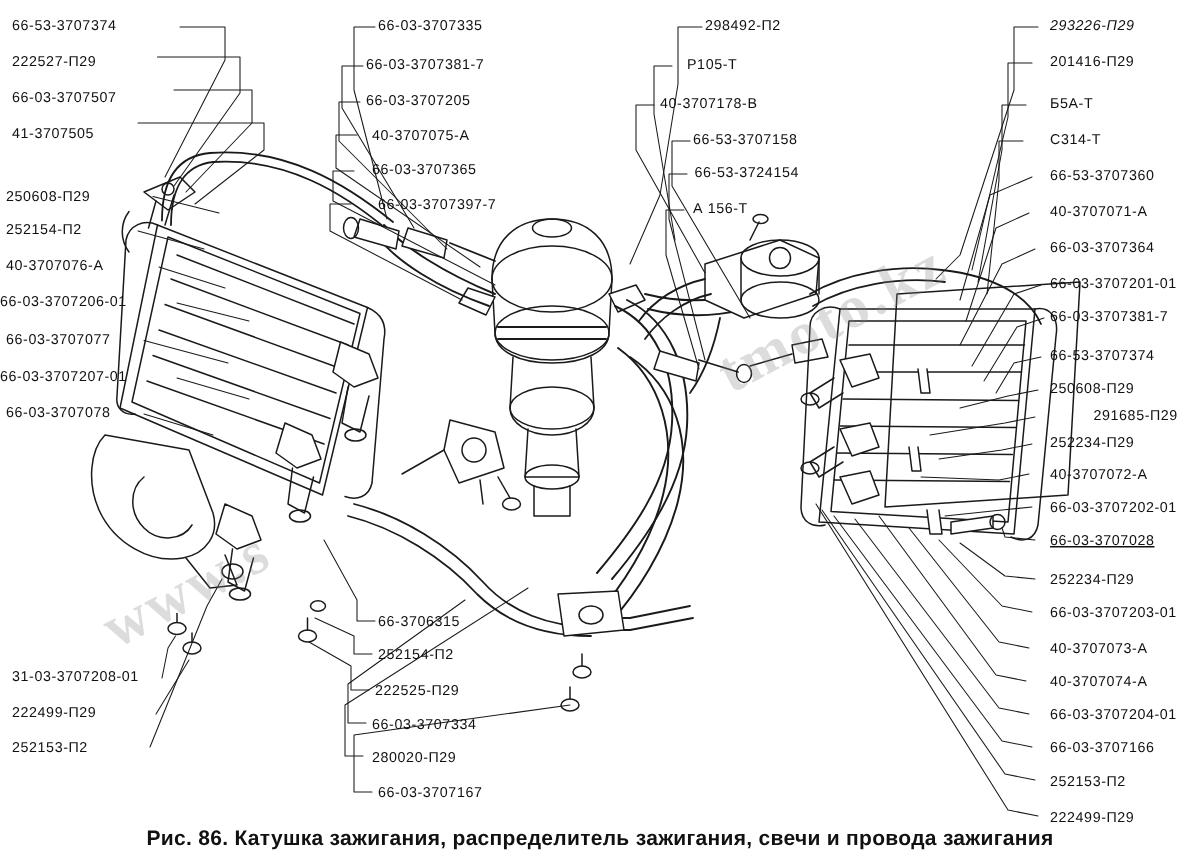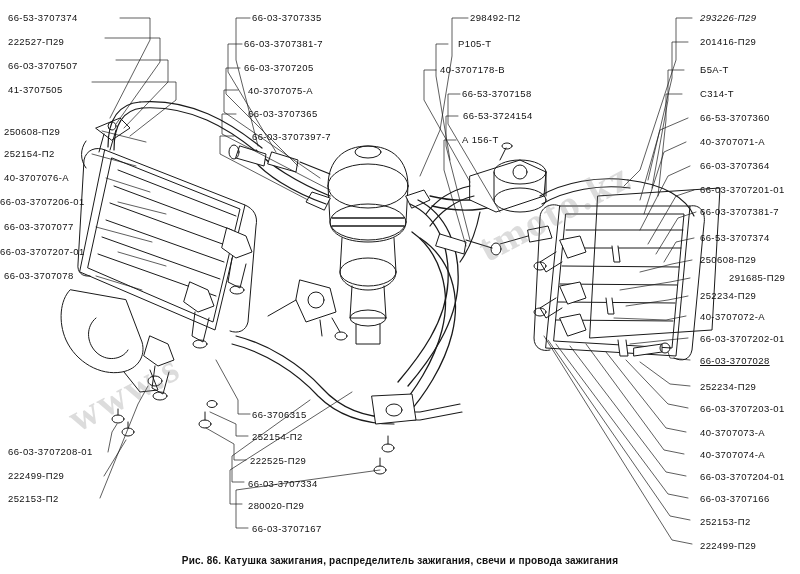--- a/index.html
+++ b/index.html
@@ -17,21 +17,21 @@
     letter-spacing:.4px;
     color:#111;
     white-space:nowrap;
     font-family:"Liberation Sans", sans-serif;
   }
   .caption{
     position:absolute;
     left:0;right:0;
     bottom:8px;
     text-align:center;
-    font-size:10px;
+    font-size:14px;
     font-weight:bold;
     color:#111;
     letter-spacing:.2px;
   }
   .wm{
     position:absolute;
     color:rgba(130,130,130,.28);
     font-size:40px;
     font-weight:bold;
     font-family:"Liberation Serif", serif;
@@ -326,21 +326,21 @@
   <div class="lbl" style="left:8px;  top:84px;">41-3707505</div>
 
   <div class="lbl" style="left:4px;  top:126px;">250608-П29</div>
   <div class="lbl" style="left:4px;  top:148px;">252154-П2</div>
   <div class="lbl" style="left:4px;  top:172px;">40-3707076-А</div>
   <div class="lbl" style="left:0px;  top:196px;">66-03-3707206-01</div>
   <div class="lbl" style="left:4px;  top:221px;">66-03-3707077</div>
   <div class="lbl" style="left:0px;  top:246px;">66-03-3707207-01</div>
   <div class="lbl" style="left:4px;  top:270px;">66-03-3707078</div>
 
-  <div class="lbl" style="left:8px;  top:446px;">66-03-3707208-01</div>
+  <div class="lbl" style="left:8px;  top:446px;">31-03-3707208-01</div>
   <div class="lbl" style="left:8px;  top:470px;">222499-П29</div>
   <div class="lbl" style="left:8px;  top:493px;">252153-П2</div>
 
   <div class="lbl" style="left:252px; top:12px;">66-03-3707335</div>
   <div class="lbl" style="left:244px; top:38px;">66-03-3707381-7</div>
   <div class="lbl" style="left:244px; top:62px;">66-03-3707205</div>
   <div class="lbl" style="left:248px; top:85px;">40-3707075-А</div>
   <div class="lbl" style="left:248px; top:108px;">66-03-3707365</div>
   <div class="lbl" style="left:252px; top:131px;">66-03-3707397-7</div>
 

